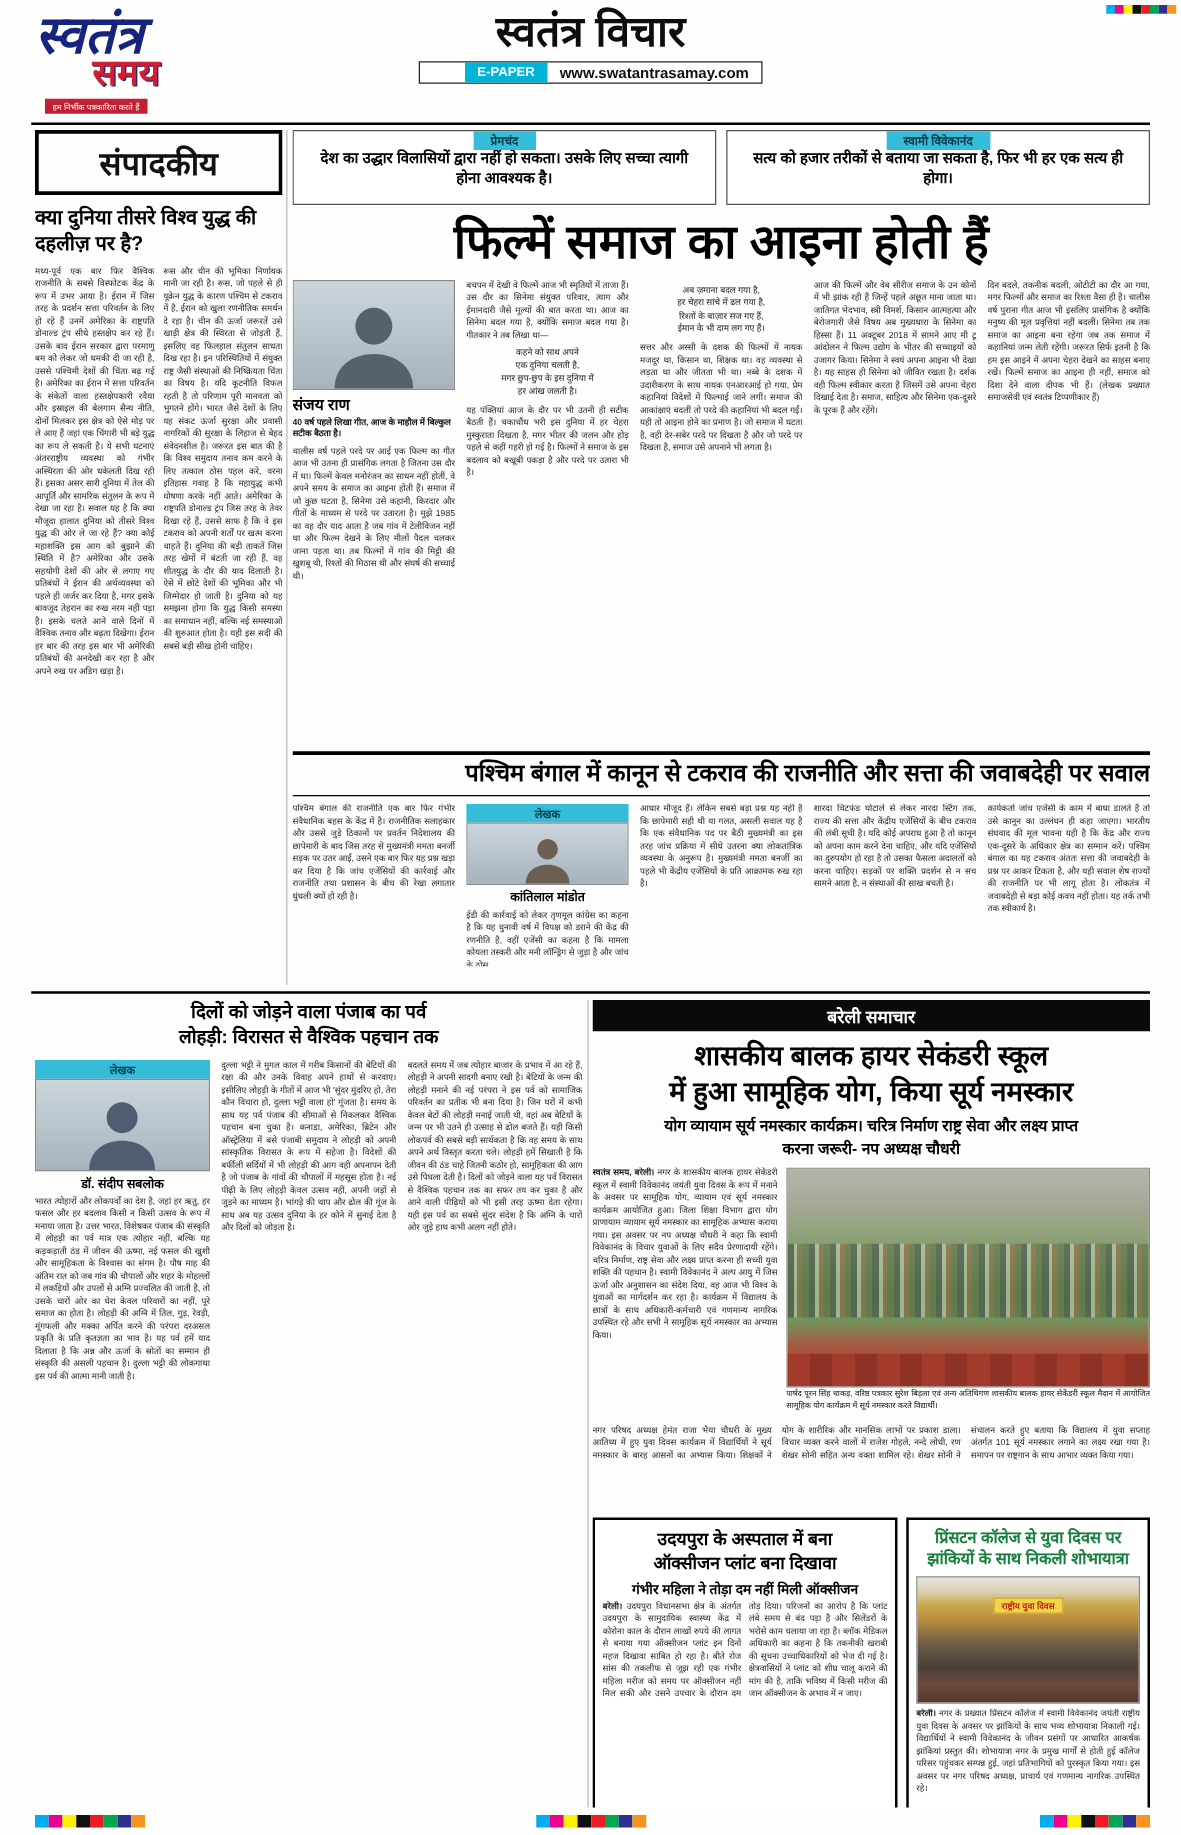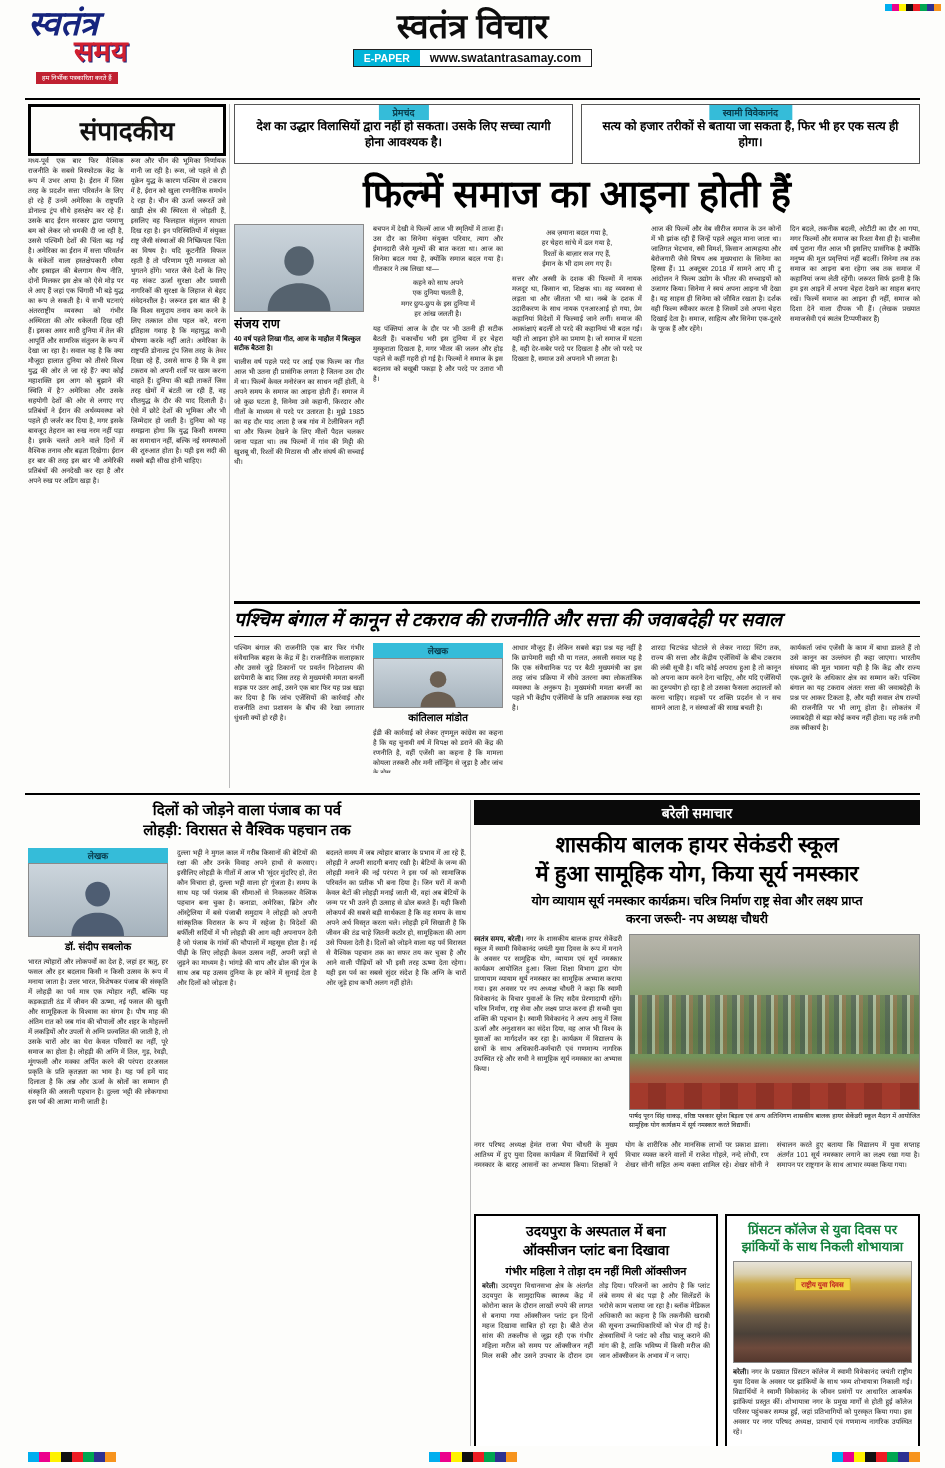--- a/index.html
+++ b/index.html
@@ -3,27 +3,27 @@
 <meta charset="utf-8">
 <style>
   * { margin:0; padding:0; box-sizing:border-box; }
   html,body { background:#d9d9d9; }
   body { font-family:"Liberation Sans","DejaVu Sans",sans-serif; }
   .page { position:relative; width:945px; height:1468px; background:#fdfdfb; margin:0 auto; overflow:hidden; color:#111; }
 
   
   .masthead { position:absolute; left:0; top:0; width:100%; height:98px; }
   .logo { position:absolute; left:28px; top:6px; width:180px; }
-  .logo-l1 { font-size:34px; font-weight:bold; color:#16247e; font-style:italic; line-height:1.05; }
+  .logo-l1 { font-size:42px; font-weight:bold; color:#16247e; font-style:italic; line-height:1.05; }
   .logo-l2 { font-size:29px; font-weight:bold; color:#d11f2f; margin:-6px 0 0 46px; line-height:1.05;
              text-shadow:1px 1px 0 #16247e; }
   .logo-tag { display:inline-block; background:#c02030; color:#fff; font-size:6.5px; padding:1.5px 6px; margin:3px 0 0 8px; }
   .center-block { position:absolute; left:50%; top:8px; transform:translateX(-50%); width:360px; text-align:center; }
   .center-title { font-size:34px; font-weight:bold; color:#0d0d0d; line-height:1.1; }
-  .epaper-row { display:inline-flex; align-items:center; border:1px solid #222; margin-top:4px; background:#fff; }
+  .epaper-row { display:inline-flex; align-items:center; border:1px solid #222; margin-top:4px; background:#fff;padding-left:36px; }
   .epaper-label { background:#00b4d8; color:#fff; font-weight:bold; font-size:10.5px; padding:2px 10px; }
   .epaper-url { font-size:12px; font-weight:bold; color:#111; padding:0 10px; }
   .right-block { position:absolute; right:25px; top:14px; width:190px; text-align:right; }
   .right-row { display:flex; justify-content:flex-end; align-items:center; gap:8px; }
   .city-pill { border:2px solid #00b4d8; border-radius:14px; font-size:13px; font-weight:bold; padding:2px 14px; }
   .page-circle { width:27px; height:27px; border-radius:50%; background:#075a73; color:#fff; font-size:12.5px; font-weight:bold;
                  display:flex; align-items:center; justify-content:center; }
   .date-line { margin-top:8px; font-size:12.5px; font-weight:bold; }
   .hrule { position:absolute; left:25px; right:25px; border-top:2px solid #000; }
 
@@ -55,21 +55,21 @@
   .photo svg { width:72%; height:86%; }
   .lead-photo { height:88px; width:100%; }
   .author-name { font-size:12.5px; font-weight:bold; margin:3px 0 2px; color:#000; }
   .author-note { font-size:6.9px; font-weight:bold; line-height:1.4; }
   .mini-label { background:#35bcd9; color:#083a4a; font-size:9px; font-weight:bold; text-align:center; padding:1px 0; }
   .mini-photo { height:50px; width:100%; }
   .mini-name { font-size:10px; font-weight:bold; text-align:center; margin-top:2px; color:#000; }
 
   .bengal { margin-top:5px; }
   .bengal-headwrap { border-top:3px solid #000; border-bottom:1.5px solid #000; padding:5px 0; }
-  .bengal-headline { font-size:19px; font-weight:bold; text-align:left; line-height:1.2; color:#000;font-style:italic; }
+  .bengal-headline { font-size:19px; font-weight:bold; text-align:right; line-height:1.2; color:#000; }
   .bengal-body { margin-top:6px; height:130px; }
 
   
   .lohri { position:absolute; left:28px; top:800px; width:438px; height:646px; overflow:hidden; }
   .lohri-headline { font-size:15px; font-weight:bold; text-align:center; line-height:1.3; color:#000; }
   .lohri-body { margin-top:9px; height:566px; }
   .lohri-photo { height:74px; width:100%; }
 
   
   .bareilly { position:absolute; left:474px; top:800px; width:446px; height:646px; overflow:hidden; }
@@ -134,20 +134,21 @@
       <div class="epaper-row">
         <span class="epaper-label">E-PAPER</span>
         <span class="epaper-url">www.swatantrasamay.com</span>
       </div>
     </div>
   </header>
   <div class="hrule" style="top:98px;"></div>
 
   <section class="editorial">
     <div class="editorial-label">संपादकीय</div>
+    <h2 class="editorial-headline">क्या दुनिया तीसरे विश्व युद्ध की दहलीज़ पर है?</h2>
     <div class="editorial-body cols" style="height:556px;">
       <div class="col small">मध्य-पूर्व एक बार फिर वैश्विक राजनीति के सबसे विस्फोटक केंद्र के रूप में उभर आया है। ईरान में जिस तरह के प्रदर्शन सत्ता परिवर्तन के लिए हो रहे हैं उनमें अमेरिका के राष्ट्रपति डोनाल्ड ट्रंप सीधे हस्तक्षेप कर रहे हैं। उसके बाद ईरान सरकार द्वारा परमाणु बम को लेकर जो धमकी दी जा रही है, उससे पश्चिमी देशों की चिंता बढ़ गई है। अमेरिका का ईरान में सत्ता परिवर्तन के संकेतों वाला हस्तक्षेपकारी रवैया और इस्राइल की बेलगाम सैन्य नीति, दोनों मिलकर इस क्षेत्र को ऐसे मोड़ पर ले आए हैं जहां एक चिंगारी भी बड़े युद्ध का रूप ले सकती है। ये सभी घटनाएं अंतरराष्ट्रीय व्यवस्था को गंभीर अस्थिरता की ओर धकेलती दिख रही हैं। इसका असर सारी दुनिया में तेल की आपूर्ति और सामरिक संतुलन के रूप में देखा जा रहा है। सवाल यह है कि क्या मौजूदा हालात दुनिया को तीसरे विश्व युद्ध की ओर ले जा रहे हैं? क्या कोई महाशक्ति इस आग को बुझाने की स्थिति में है? अमेरिका और उसके सहयोगी देशों की ओर से लगाए गए प्रतिबंधों ने ईरान की अर्थव्यवस्था को पहले ही जर्जर कर दिया है, मगर इसके बावजूद तेहरान का रुख नरम नहीं पड़ा है। इसके चलते आने वाले दिनों में वैश्विक तनाव और बढ़ता दिखेगा। ईरान हर बार की तरह इस बार भी अमेरिकी प्रतिबंधों की अनदेखी कर रहा है और अपने रुख पर अडिग खड़ा है।</div>
       <div class="col small">रूस और चीन की भूमिका निर्णायक मानी जा रही है। रूस, जो पहले से ही यूक्रेन युद्ध के कारण पश्चिम से टकराव में है, ईरान को खुला रणनीतिक समर्थन दे रहा है। चीन की ऊर्जा जरूरतें उसे खाड़ी क्षेत्र की स्थिरता से जोड़ती हैं, इसलिए वह फिलहाल संतुलन साधता दिख रहा है। इन परिस्थितियों में संयुक्त राष्ट्र जैसी संस्थाओं की निष्क्रियता चिंता का विषय है। यदि कूटनीति विफल रहती है तो परिणाम पूरी मानवता को भुगतने होंगे। भारत जैसे देशों के लिए यह संकट ऊर्जा सुरक्षा और प्रवासी नागरिकों की सुरक्षा के लिहाज से बेहद संवेदनशील है। जरूरत इस बात की है कि विश्व समुदाय तनाव कम करने के लिए तत्काल ठोस पहल करे, वरना इतिहास गवाह है कि महायुद्ध कभी घोषणा करके नहीं आते। अमेरिका के राष्ट्रपति डोनाल्ड ट्रंप जिस तरह के तेवर दिखा रहे हैं, उससे साफ है कि वे इस टकराव को अपनी शर्तों पर खत्म करना चाहते हैं। दुनिया की बड़ी ताकतें जिस तरह खेमों में बंटती जा रही हैं, वह शीतयुद्ध के दौर की याद दिलाती है। ऐसे में छोटे देशों की भूमिका और भी जिम्मेदार हो जाती है। दुनिया को यह समझना होगा कि युद्ध किसी समस्या का समाधान नहीं, बल्कि नई समस्याओं की शुरुआत होता है। यही इस सदी की सबसे बड़ी सीख होनी चाहिए।</div>
     </div>
   </section>
   <div class="vline" style="left:229px; top:104px; height:684px;"></div>
 
   <section class="main">
 
     <div class="quotes">

